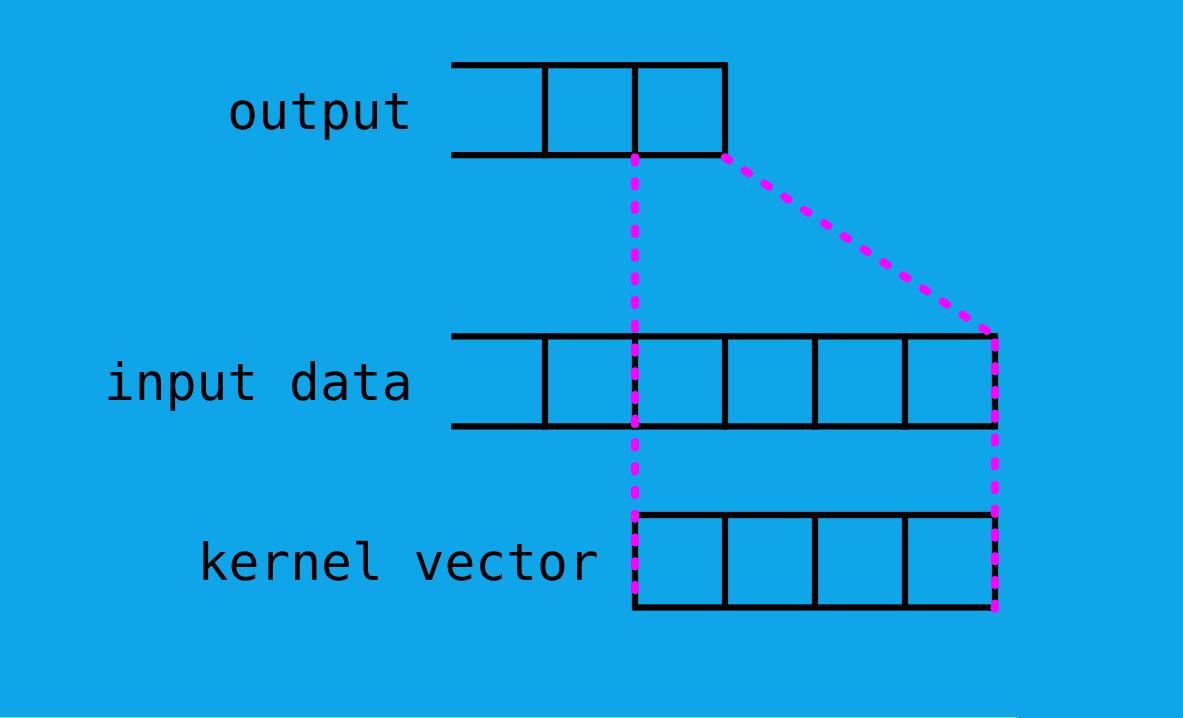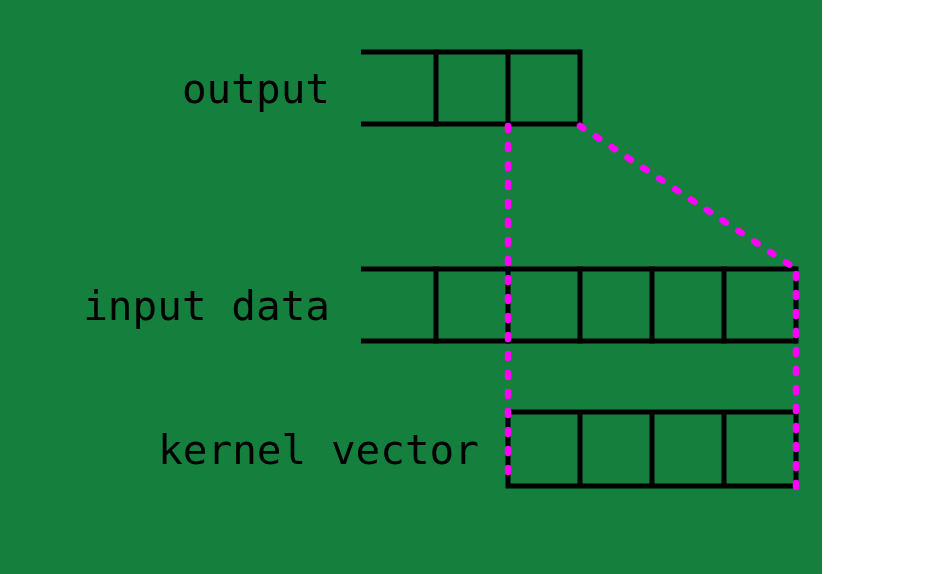--- a/index.html
+++ b/index.html
@@ -2,23 +2,23 @@
 <html><head>
 <meta charset="utf-8">
 <style>
   html, body {
     margin: 0;
     padding: 0;
     background: #ffffff;
   }
   .canvas {
     position: relative;
-    width: 822px;
+    width: 946px;
     height: 574px;
-    background: #15803d;
+    background: #0ea5e9;
     overflow: hidden;
   }
   svg {
     display: block;
   }
   .array-label {
     font-family: "DejaVu Sans Mono", "Liberation Mono", monospace;
     font-size: 41px;
     fill: #000000;
   }

